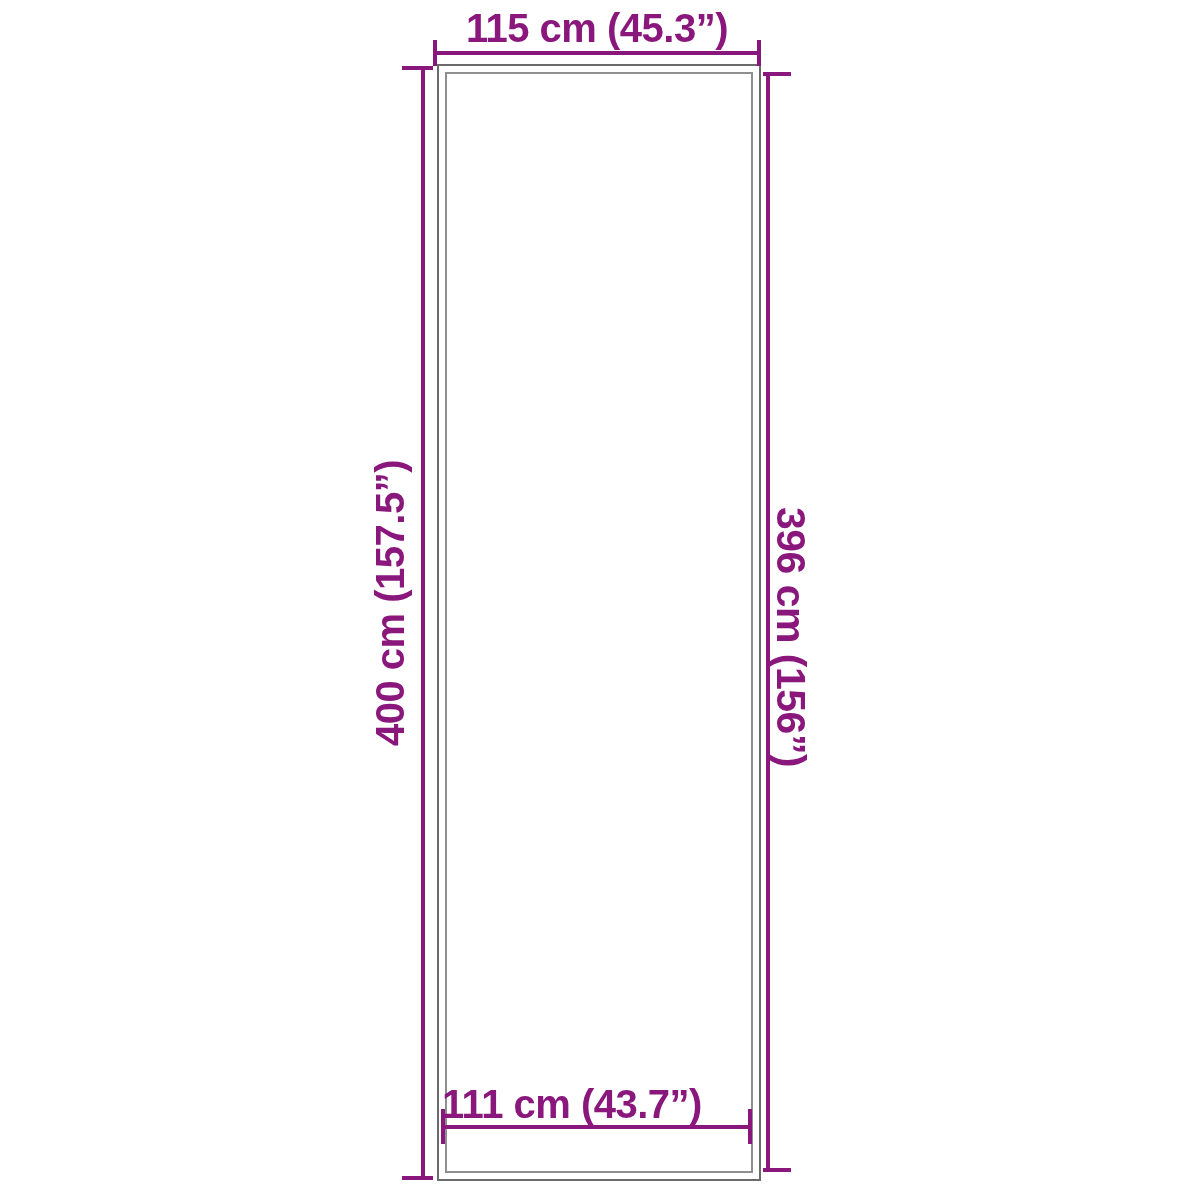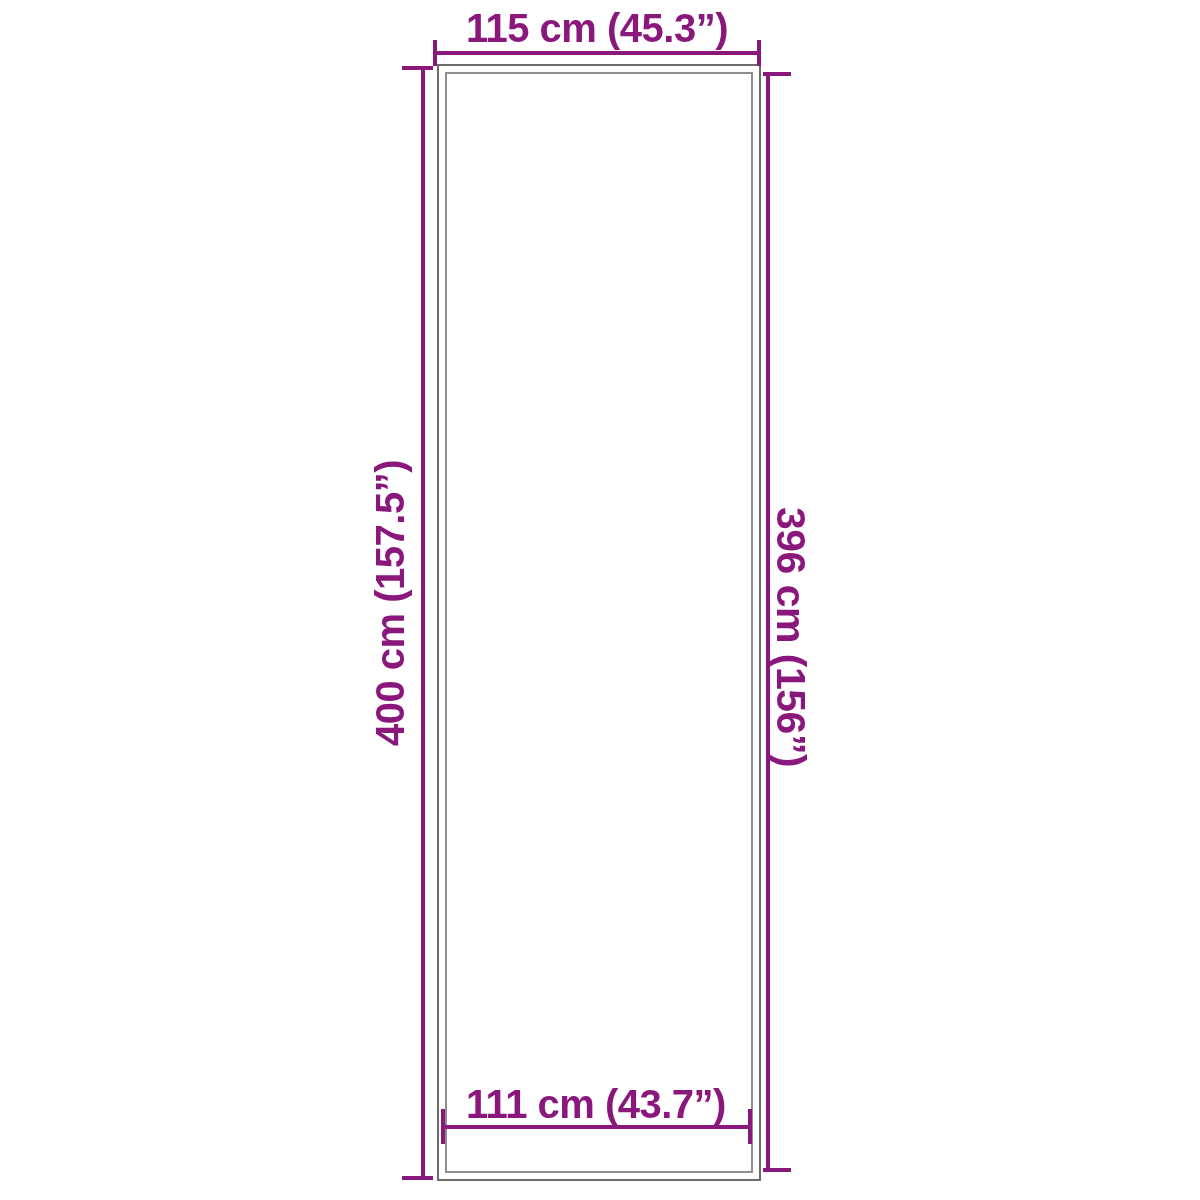--- a/index.html
+++ b/index.html
@@ -66,21 +66,21 @@
     font-size:40px;
     white-space:nowrap;
     letter-spacing:-0.5px;
     line-height:1;
   }
   .label-top{
     left:597px; top:8px;
     transform:translateX(-50%);
   }
   .label-bottom{
-    left:596px; top:1084px;
+    left:572px; top:1084px;
     transform:translateX(-50%);
   }
   .label-left{
     left:390px; top:603px;
     transform:translate(-50%,-50%) rotate(-90deg);
   }
   .label-right{
     left:790px; top:637px;
     font-size:41px;
     transform:translate(-50%,-50%) rotate(90deg);

